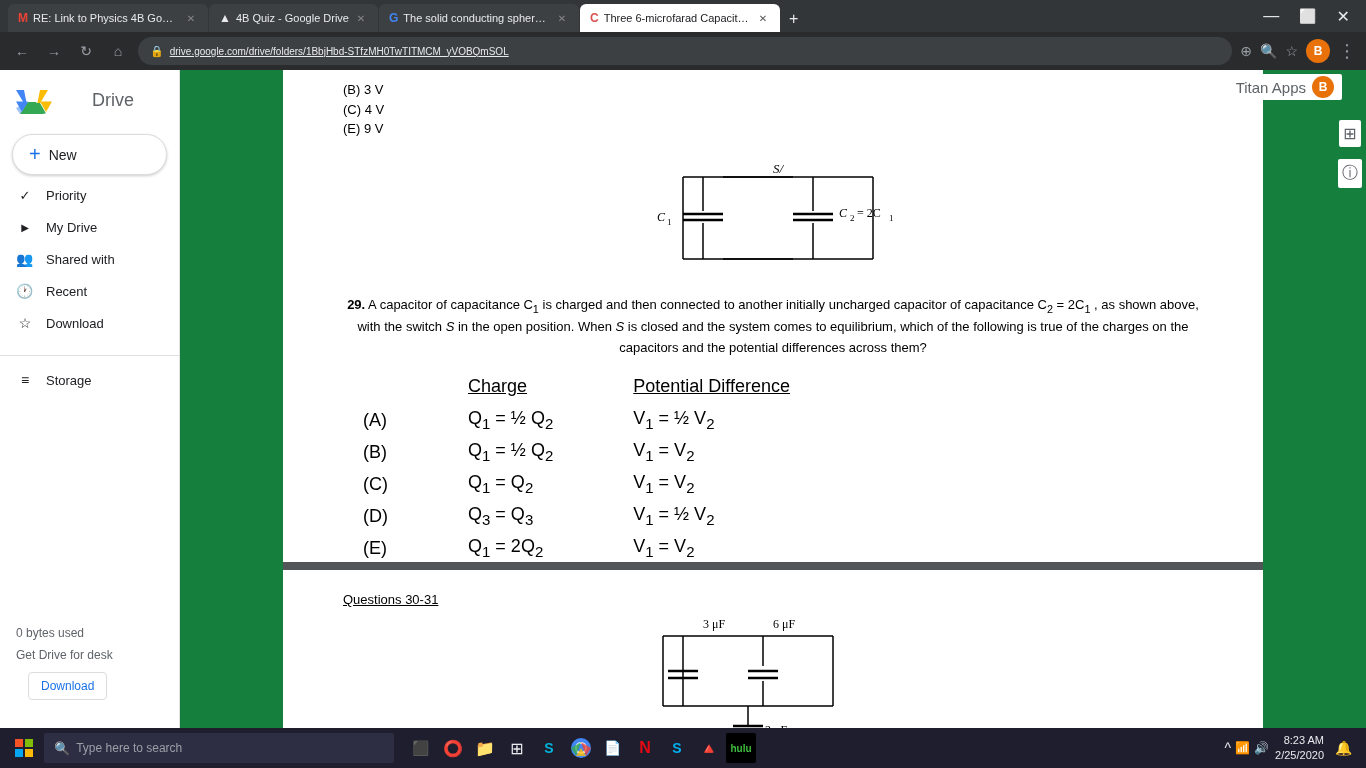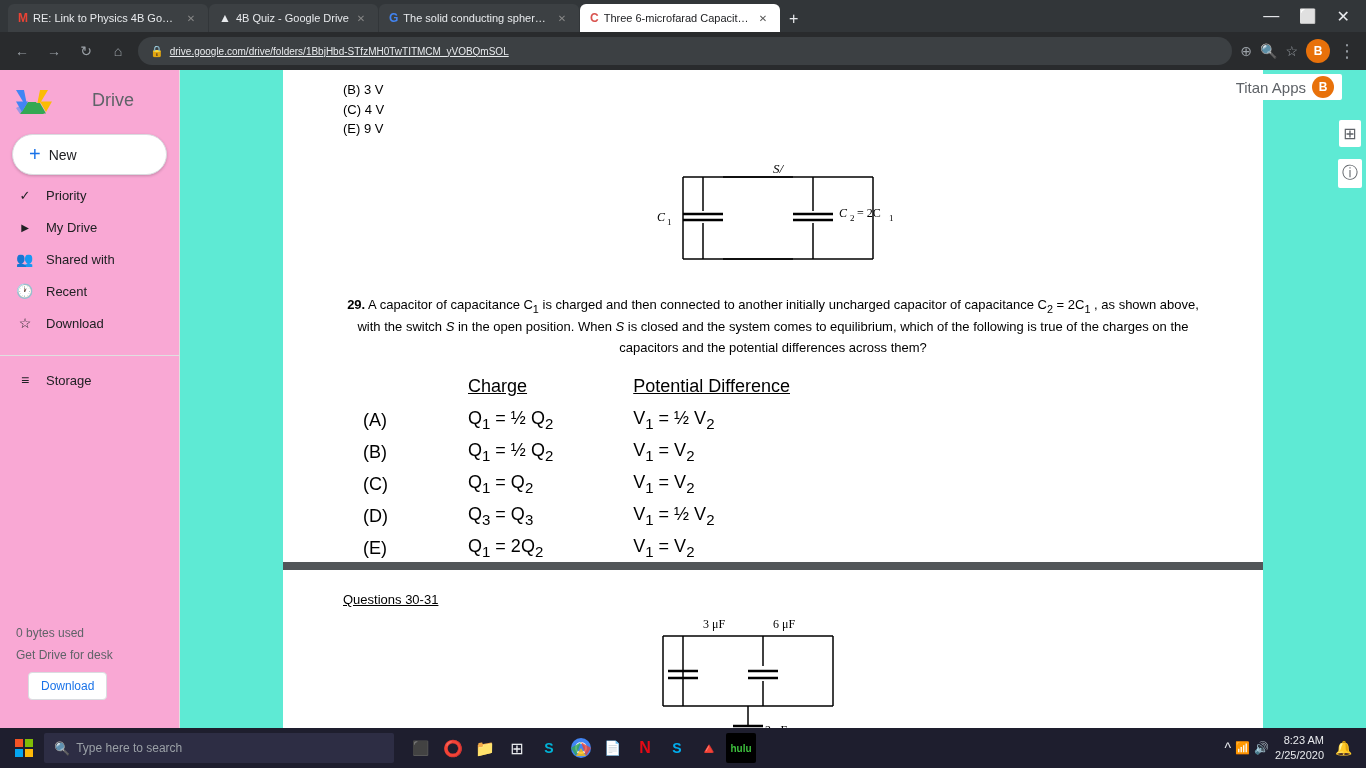--- a/index.html
+++ b/index.html
@@ -21,21 +21,21 @@
     
     .address-bar { background: #292b2d; height: 38px; display: flex; align-items: center; padding: 0 10px; gap: 8px; flex-shrink: 0; }
     .nav-btn { color: #9aa0a6; font-size: 14px; cursor: pointer; padding: 4px; width: 24px; height: 24px; display: flex; align-items: center; justify-content: center; border-radius: 50%; }
     .url-bar { flex: 1; background: #3c4043; border-radius: 20px; height: 28px; display: flex; align-items: center; padding: 0 12px; gap: 6px; }
     .url-lock { color: #9aa0a6; font-size: 11px; }
     .url-text { font-size: 10px; color: #e8eaed; flex: 1; text-decoration: underline; }
     .address-right { display: flex; align-items: center; gap: 8px; color: #9aa0a6; font-size: 14px; }
     .profile-btn { width: 24px; height: 24px; border-radius: 50%; background: #e8710a; color: white; font-size: 12px; font-weight: bold; display: flex; align-items: center; justify-content: center; cursor: pointer; }
 
     
-    .sidebar { width: 180px; background: #f9a8d4; border-right: 1px solid #e0e0e0; display: flex; flex-direction: column; padding: 8px 0; flex-shrink: 0; }
+    .sidebar { width: 180px; background: #ffffff; border-right: 1px solid #e0e0e0; display: flex; flex-direction: column; padding: 8px 0; flex-shrink: 0; }
     .drive-logo { display: flex; align-items: center; gap: 8px; padding: 8px 16px 16px 16px; }
     .new-btn { margin: 4px 12px; border: 1px solid #dadce0; border-radius: 24px; padding: 8px 16px; display: flex; align-items: center; gap: 8px; cursor: pointer; background: #fff; font-size: 14px; color: #202124; box-shadow: 0 1px 3px rgba(0,0,0,0.2); }
     .nav-item { display: flex; align-items: center; gap: 12px; padding: 6px 16px; cursor: pointer; font-size: 13px; color: #202124; border-radius: 0 20px 20px 0; margin: 1px 8px 1px 0; }
     .nav-item-icon { width: 18px; height: 18px; display: flex; align-items: center; justify-content: center; }
     .storage-section { margin-top: auto; padding: 16px; font-size: 12px; color: #5f6368; }
     .download-btn { margin: 4px 12px; border: 1px solid #dadce0; border-radius: 4px; padding: 6px 12px; font-size: 12px; color: #1a73e8; cursor: pointer; background: #fff; }
     .doc-page { background: #fff; margin: 0; min-height: 500px; padding: 20px 60px; font-size: 13px; color: #000; line-height: 1.5; border-bottom: 8px solid #525659; }
 
     
     .options-list { margin-bottom: 12px; font-size: 13px; }
@@ -177,21 +177,21 @@
         </div>
       </div>
 
       <div class="storage-section">
         <div style="font-size:12px; color:#5f6368; margin-bottom:8px;">0 bytes used</div>
         <div style="font-size:12px; color:#5f6368; margin-bottom:6px;">Get Drive for desk</div>
         <button class="download-btn">Download</button>
       </div>
     </div>
 
-    <div style="flex:1; overflow-y:scroll; background:#5eead4; display:flex; flex-direction:column; align-items:center;">
+    <div style="flex:1; overflow-y:scroll; background:#15803d; display:flex; flex-direction:column; align-items:center;">
 
       <div class="doc-page" style="width:980px; margin-top:0; padding-top:10px;">
 
         <div class="options-list">
           <div>(B) 3 V</div>
           <div>(C) 4 V</div>
           <div>(E) 9 V</div>
         </div>
 
         <div style="display:flex; justify-content:center; margin:20px 0 16px 0;">

